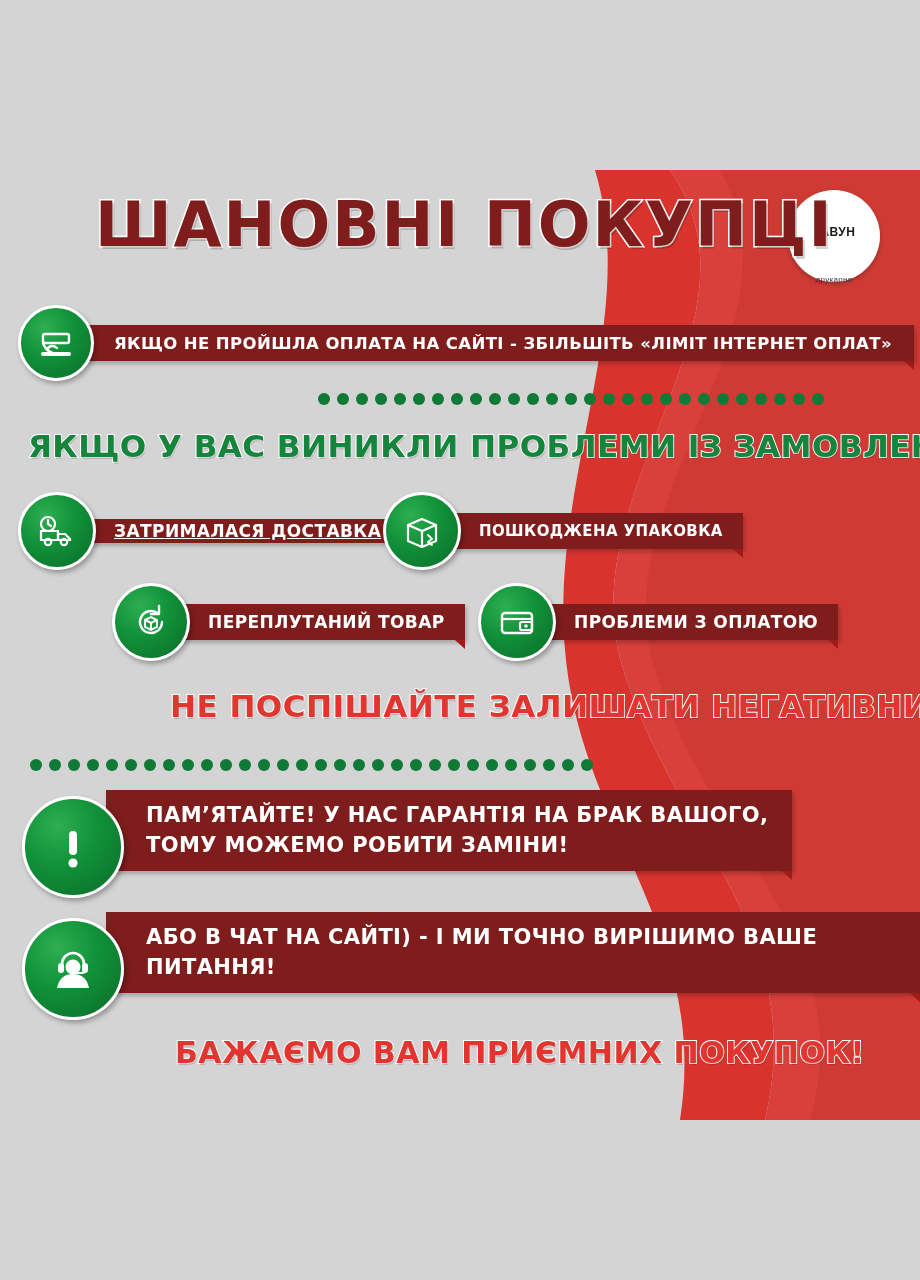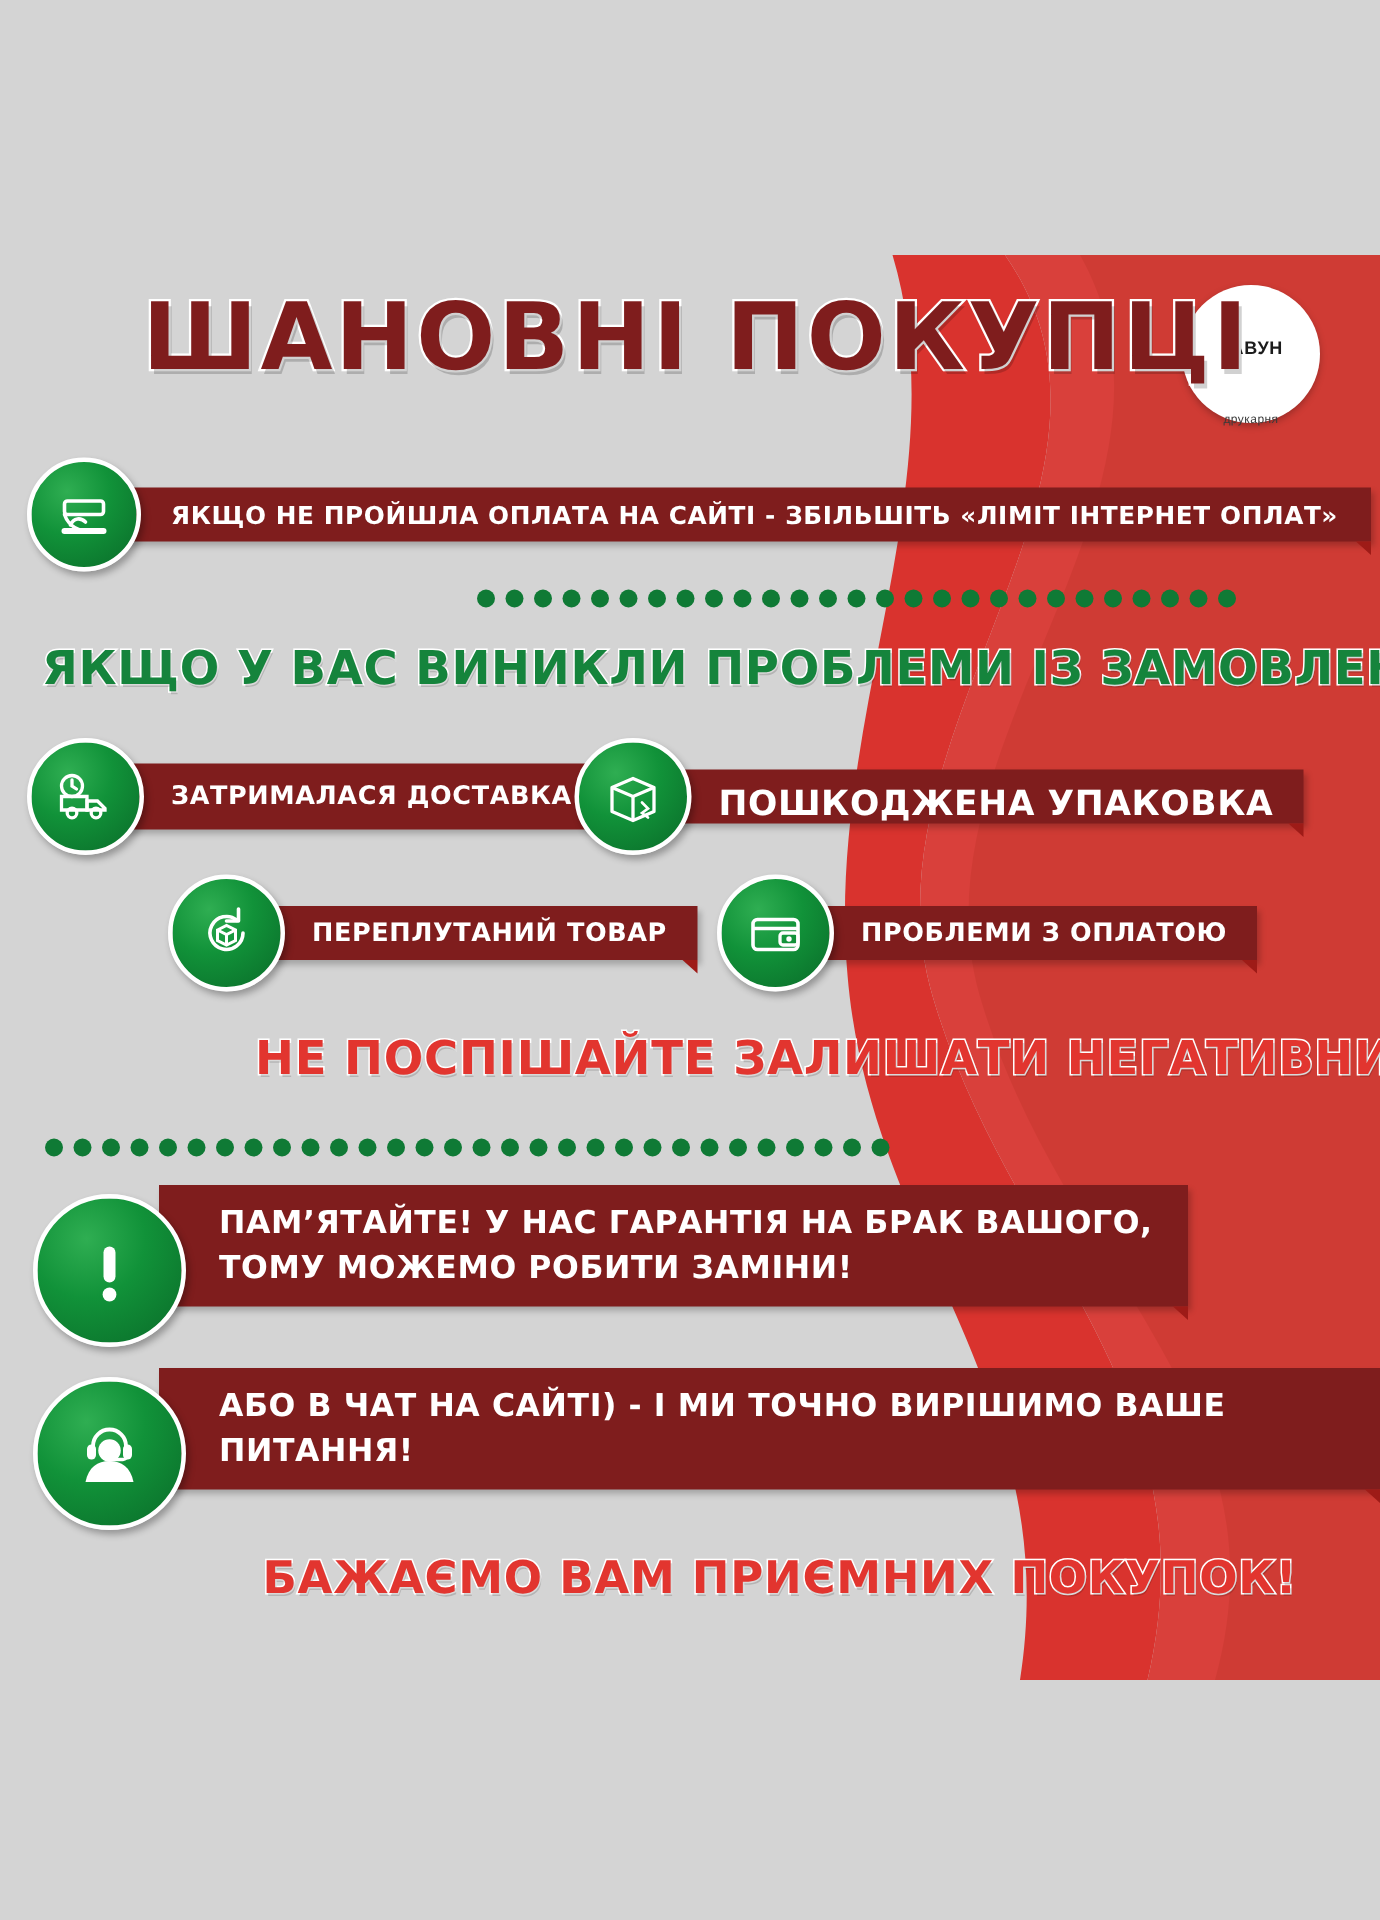--- a/index.html
+++ b/index.html
@@ -187,27 +187,27 @@
   .row-1 .ribbon {
     height: 36px;
     margin-left: -14px;
     padding: 0 22px 0 34px;
     font-size: 16.5px;
   }
 
   .row-2   { left: 18px;  top: 492px; }
   .row-2 .icon-circle { width: 72px; height: 72px; }
   .row-2 .ribbon {
-    height: 44px; margin-left: -14px; padding: 0 20px 0 32px; font-size: 17px;
+    height: 24px; margin-left: -14px; padding: 0 20px 0 32px; font-size: 17px; text-decoration: underline;
   }
 
   .row-3   { left: 383px; top: 492px; }
   .row-3 .icon-circle { width: 72px; height: 72px; }
   .row-3 .ribbon {
-    height: 36px; margin-left: -14px; padding: 0 20px 0 32px; font-size: 23px; align-items: flex-end;
+    height: 36px; margin-left: -14px; padding: 0 20px 0 32px; font-size: 15px;
   }
 
   .row-4   { left: 112px; top: 583px; }
   .row-4 .icon-circle { width: 72px; height: 72px; }
   .row-4 .ribbon {
     height: 36px; margin-left: -14px; padding: 0 20px 0 32px; font-size: 17px;
   }
 
   .row-5   { left: 478px; top: 583px; }
   .row-5 .icon-circle { width: 72px; height: 72px; }

